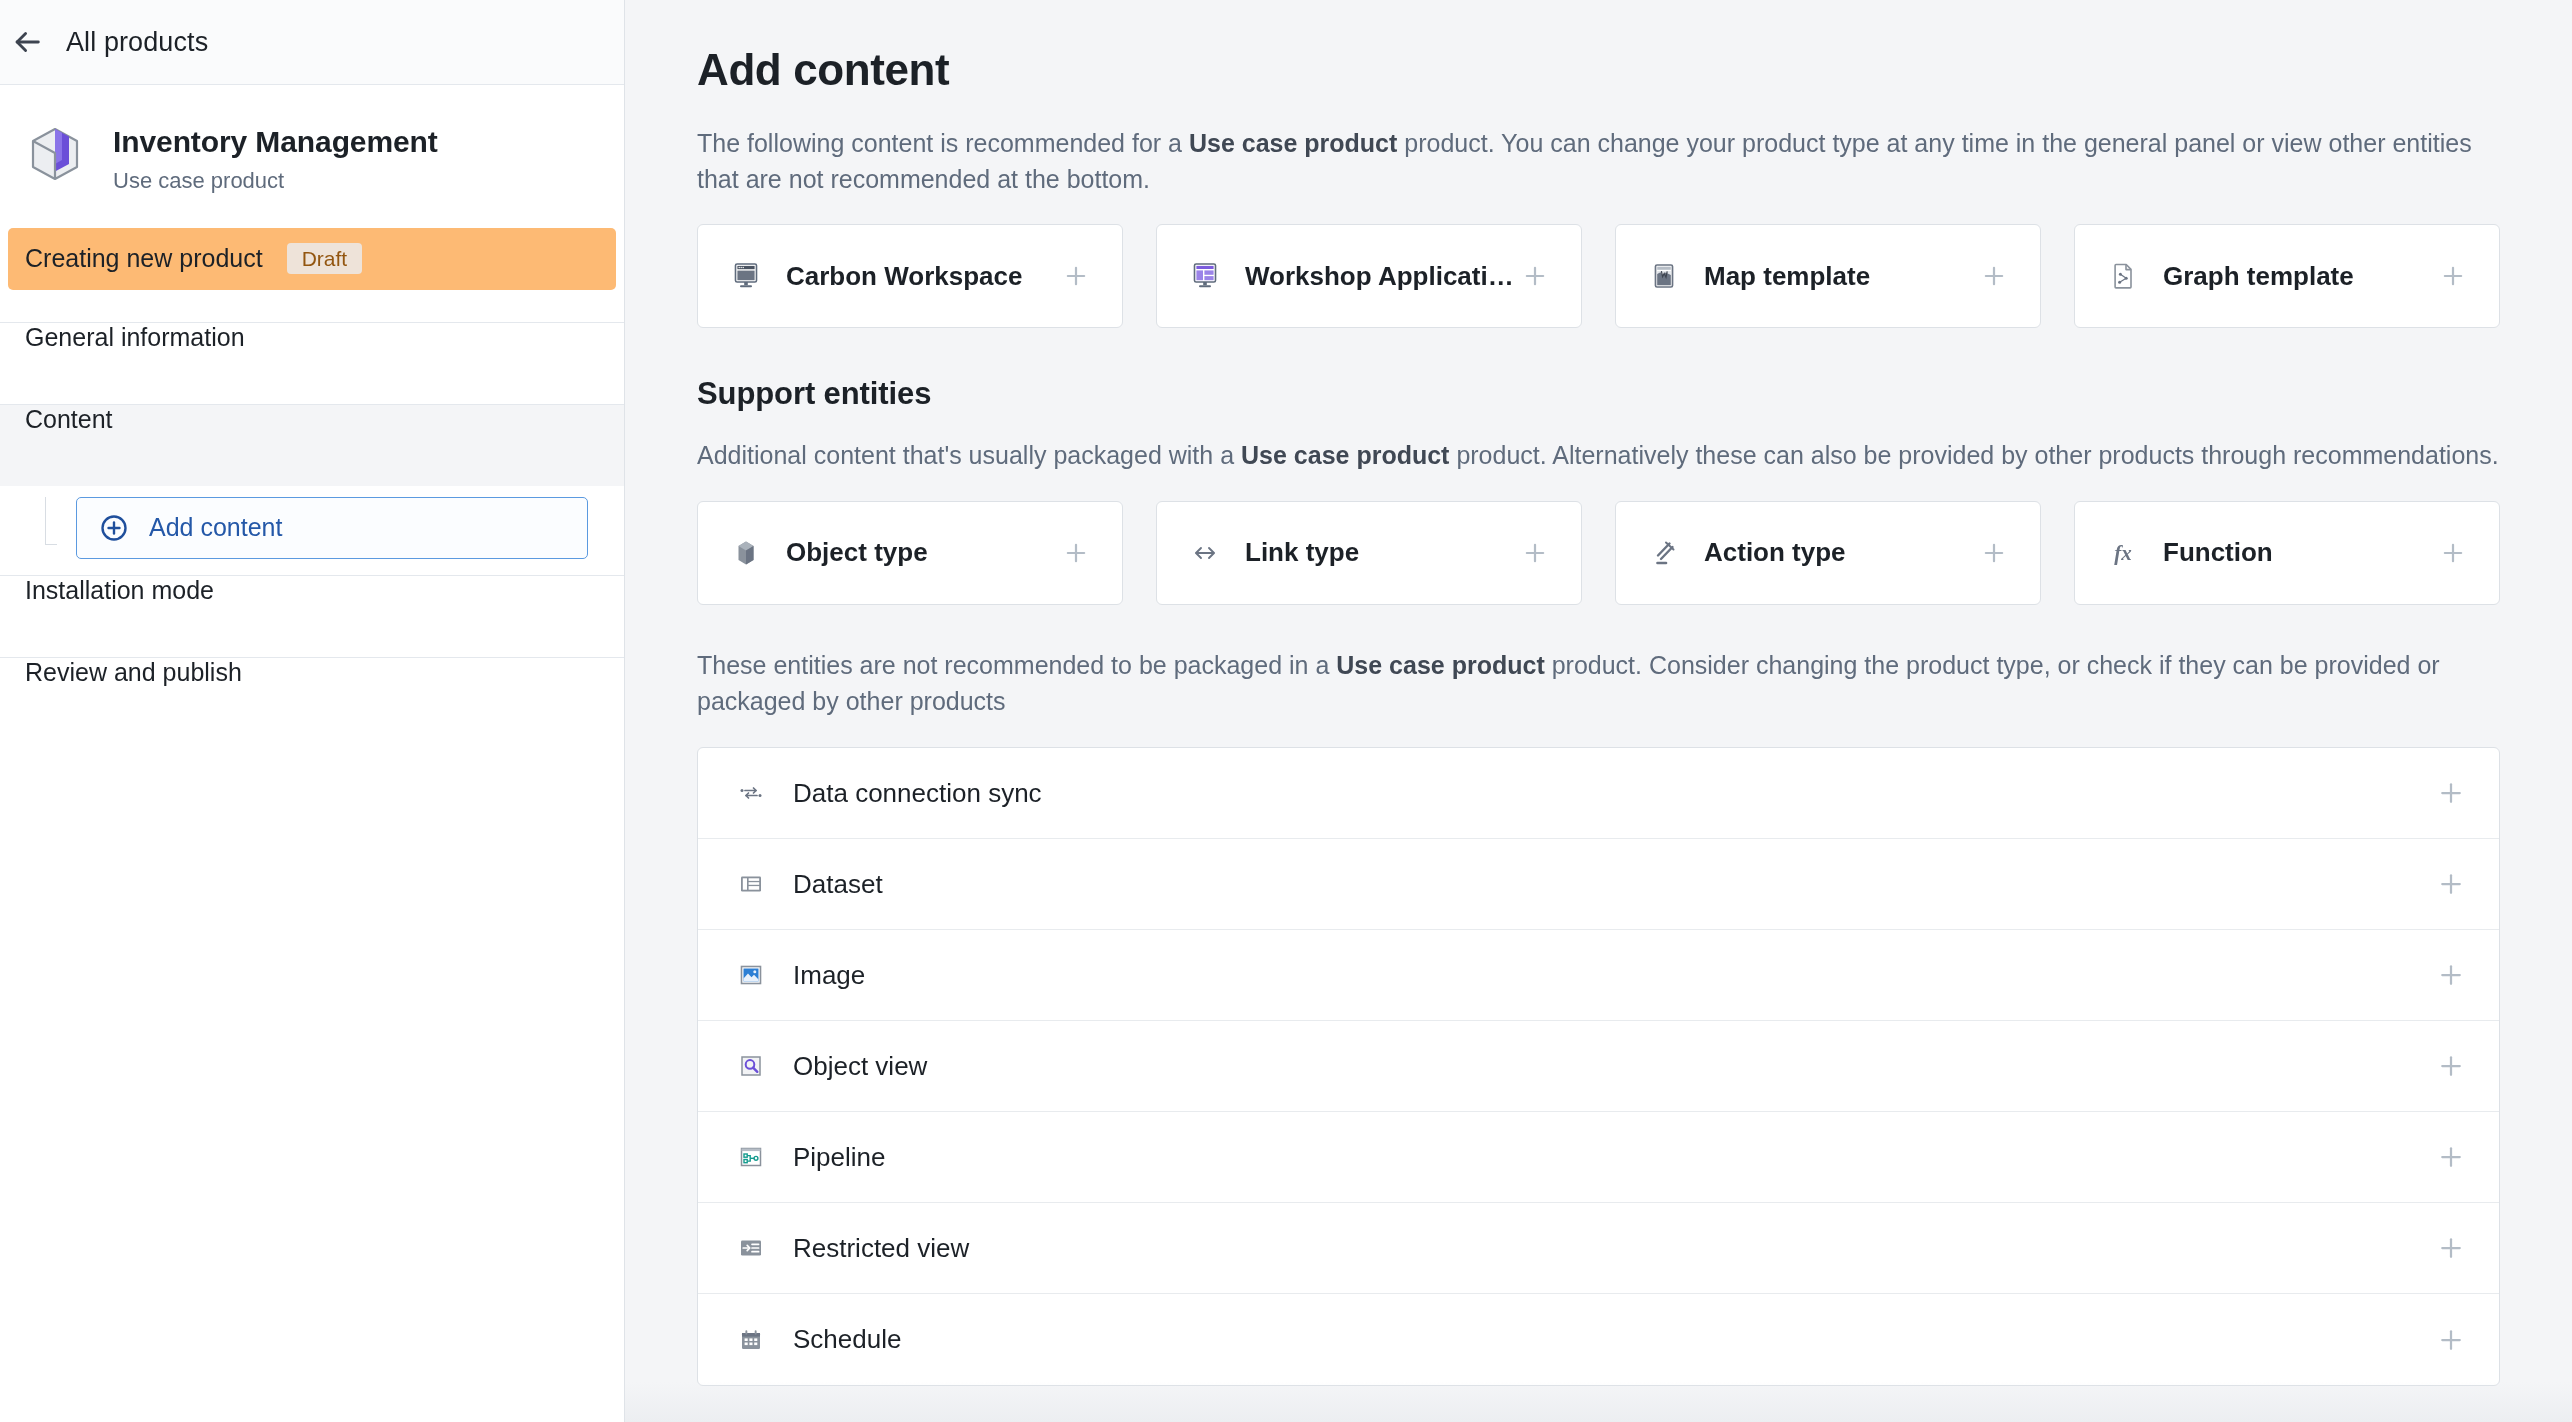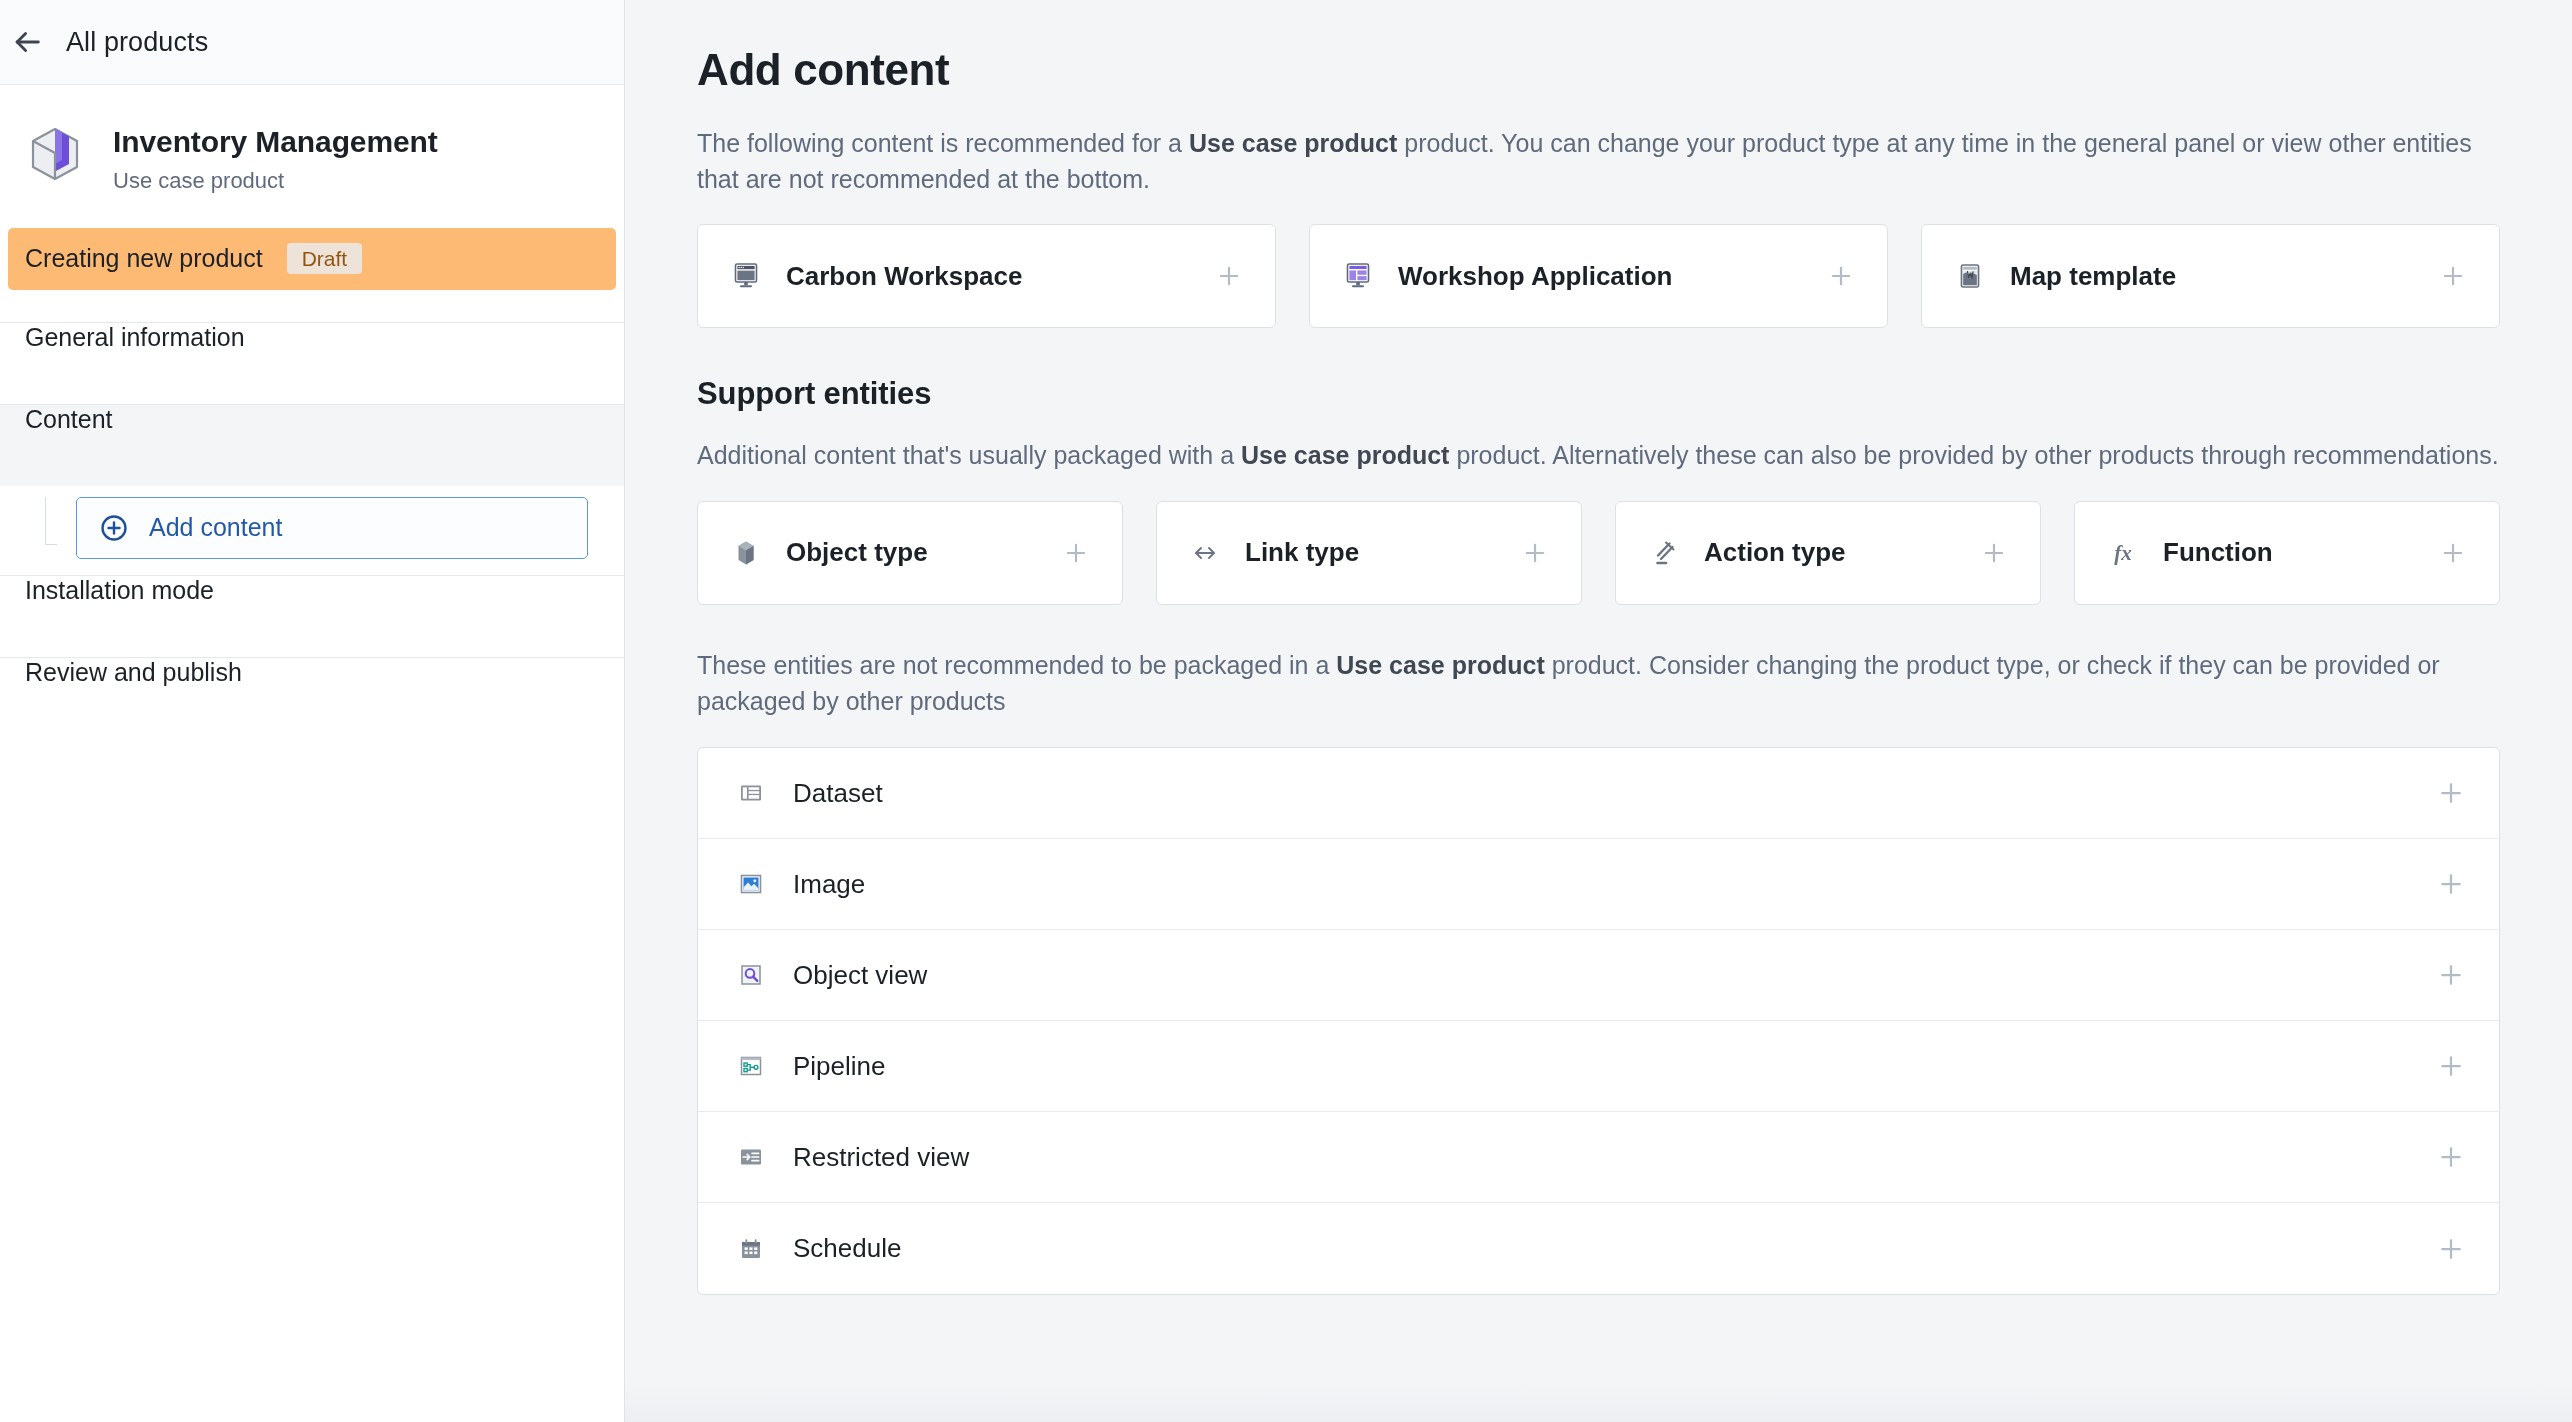--- a/index.html
+++ b/index.html
@@ -453,20 +453,40 @@
         </span>
         <span class="card-label">Map template</span>
         <span class="card-plus">
           <svg width="28" height="28" viewBox="0 0 24 24" fill="none" stroke="currentColor" stroke-width="1.9" stroke-linecap="round">
             <line x1="12" y1="5" x2="12" y2="19"></line>
               <line x1="5" y1="12" x2="19" y2="12"></line>
           </svg>
         </span>
       </div>
 
+      <div class="card">
+        <span class="card-icon">
+          <svg width="30" height="30" viewBox="0 0 30 30">
+            <path d="M8 3.5 h10.2 L23 8.4 V26 a0.9 0.9 0 0 1-0.9 0.9 H8 a0.9 0.9 0 0 1-0.9-0.9 V4.4 A0.9 0.9 0 0 1 8 3.5 Z" fill="#ffffff" stroke="#8a929c" stroke-width="1.6" stroke-linejoin="round"></path>
+            <path d="M18 3.7 V8.6 h4.9" fill="none" stroke="#8a929c" stroke-width="1.6" stroke-linejoin="round"></path>
+            <circle cx="12.4" cy="13.3" r="1.5" fill="#6b7483"></circle>
+            <circle cx="18.2" cy="17.2" r="1.5" fill="#6b7483"></circle>
+            <circle cx="11.6" cy="21.3" r="1.5" fill="#6b7483"></circle>
+            <line x1="12.4" y1="13.3" x2="18.2" y2="17.2" stroke="#6b7483" stroke-width="1.2"></line>
+            <line x1="18.2" y1="17.2" x2="11.6" y2="21.3" stroke="#6b7483" stroke-width="1.2"></line>
+          </svg>
+        </span>
+        <span class="card-label">Graph template</span>
+        <span class="card-plus">
+          <svg width="28" height="28" viewBox="0 0 24 24" fill="none" stroke="currentColor" stroke-width="1.9" stroke-linecap="round">
+            <line x1="12" y1="5" x2="12" y2="19"></line>
+              <line x1="5" y1="12" x2="19" y2="12"></line>
+          </svg>
+        </span>
+      </div>
 
     </div>
 
     <h2 class="section-title">Support entities</h2>
 
     <p class="section-desc"><span>Additional content that's usually packaged with a </span><b>Use case product</b><span> product. Alternatively these can also be provided by other products through recommendations.</span></p>
 
     <div class="card-row">
 
       <div class="card">
@@ -537,20 +557,41 @@
           </svg>
         </span>
       </div>
 
     </div>
 
     <p class="note"><span>These entities are not recommended to be packaged in a </span><b>Use case product</b><span> product. Consider changing the product type, or check if they can be provided or packaged by other products</span></p>
 
     <div class="list-panel">
 
+      <div class="list-row">
+        <span class="list-icon">
+          <svg width="28" height="28" viewBox="0 0 28 28">
+            <g stroke="#6b7483" stroke-width="1.7" fill="none" stroke-linecap="round" stroke-linejoin="round">
+              <path d="M8 11.5 h11"></path>
+                <polyline points="16.5 9 19 11.5 16.5 14"></polyline>
+              <path d="M20 16.5 h-11"></path>
+                <polyline points="11.5 14 9 16.5 11.5 19"></polyline>
+            </g>
+            <circle cx="5" cy="11.5" r="1.5" fill="#6b7483"></circle>
+            <circle cx="23" cy="16.5" r="1.5" fill="#6b7483"></circle>
+          </svg>
+        </span>
+        <span class="list-label">Data connection sync</span>
+        <span class="list-plus">
+          <svg width="30" height="30" viewBox="0 0 24 24" fill="none" stroke="currentColor" stroke-width="1.8" stroke-linecap="round">
+            <line x1="12" y1="5" x2="12" y2="19"></line>
+              <line x1="5" y1="12" x2="19" y2="12"></line>
+          </svg>
+        </span>
+      </div>
 
       <div class="list-row">
         <span class="list-icon">
           <svg width="28" height="28" viewBox="0 0 28 28">
             <rect x="4" y="6.5" width="20" height="15" rx="1.2" fill="#8a929c"></rect>
             <rect x="5.8" y="8.3" width="4.2" height="11.4" fill="#ffffff"></rect>
             <rect x="11.6" y="8.3" width="10.6" height="2.6" fill="#ffffff"></rect>
             <rect x="11.6" y="12.2" width="10.6" height="2.6" fill="#ffffff"></rect>
             <rect x="11.6" y="16.1" width="10.6" height="3.6" fill="#ffffff"></rect>
           </svg>

